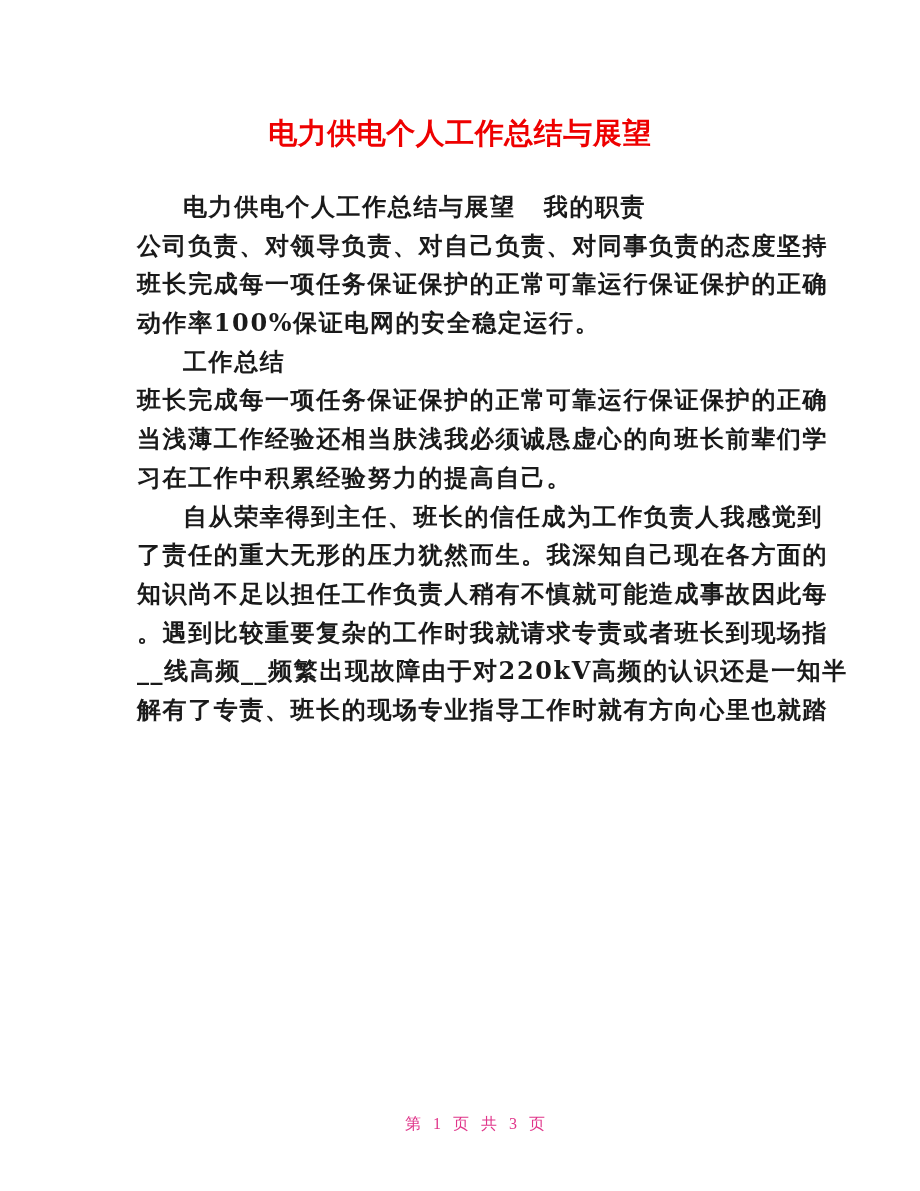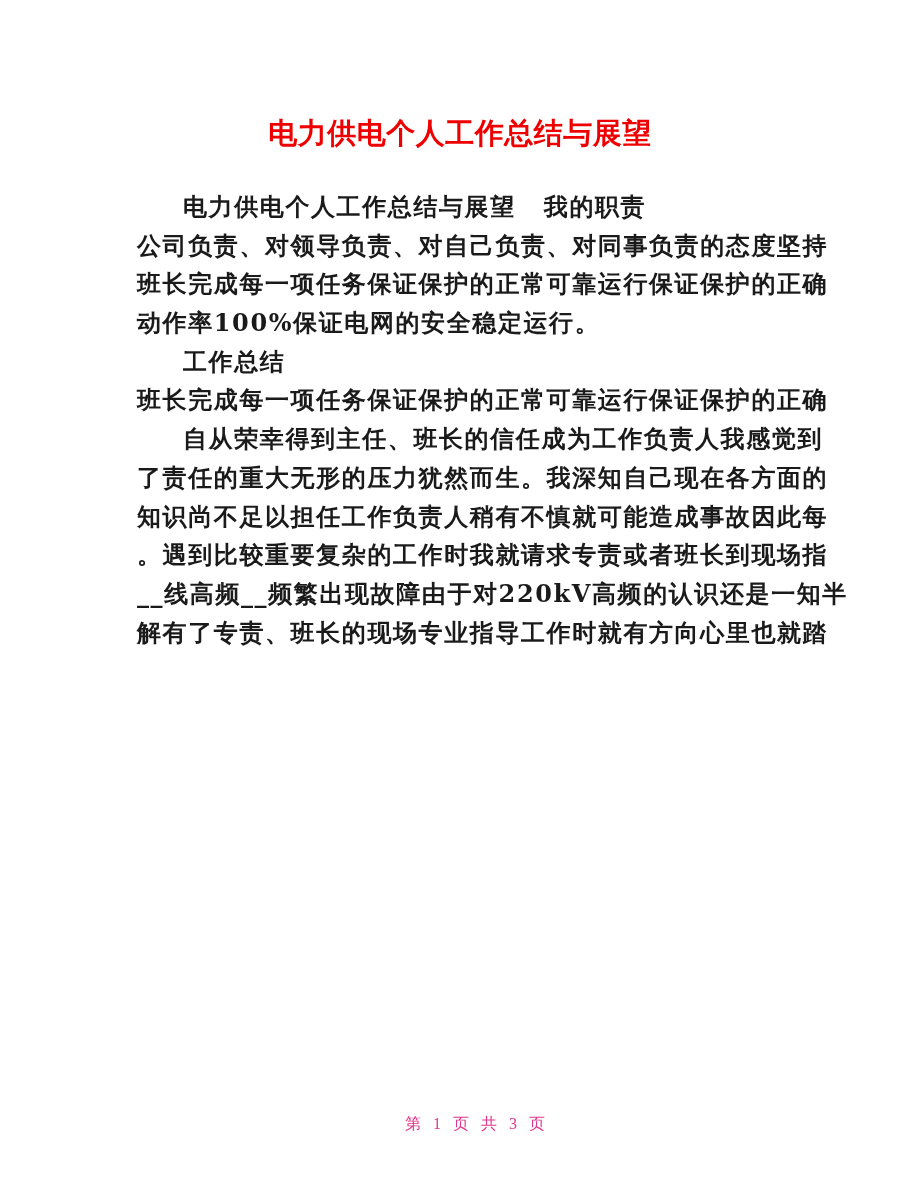--- a/index.html
+++ b/index.html
@@ -24,20 +24,22 @@
 
   <div class="body">
     <div class="line indent">
       <span>电力供电个人工作总结与展望</span><span class="gap">我的职责</span>
     </div>
     <div class="line">公司负责、对领导负责、对自己负责、对同事负责的态度坚持</div>
     <div class="line">班长完成每一项任务保证保护的正常可靠运行保证保护的正确</div>
     <div class="line">动作率100%保证电网的安全稳定运行。</div>
     <div class="line indent">工作总结</div>
     <div class="line">班长完成每一项任务保证保护的正常可靠运行保证保护的正确</div>
+    <div class="line">当浅薄工作经验还相当肤浅我必须诚恳虚心的向班长前辈们学</div>
+    <div class="line">习在工作中积累经验努力的提高自己。</div>
     <div class="line indent">自从荣幸得到主任、班长的信任成为工作负责人我感觉到</div>
     <div class="line">了责任的重大无形的压力犹然而生。我深知自己现在各方面的</div>
     <div class="line">知识尚不足以担任工作负责人稍有不慎就可能造成事故因此每</div>
     <div class="line">。遇到比较重要复杂的工作时我就请求专责或者班长到现场指</div>
     <div class="line">__线高频__频繁出现故障由于对220kV高频的认识还是一知半</div>
     <div class="line">解有了专责、班长的现场专业指导工作时就有方向心里也就踏</div>
   </div>
 
   <div class="footer">第 1 页 共 3 页</div>
 </div>

